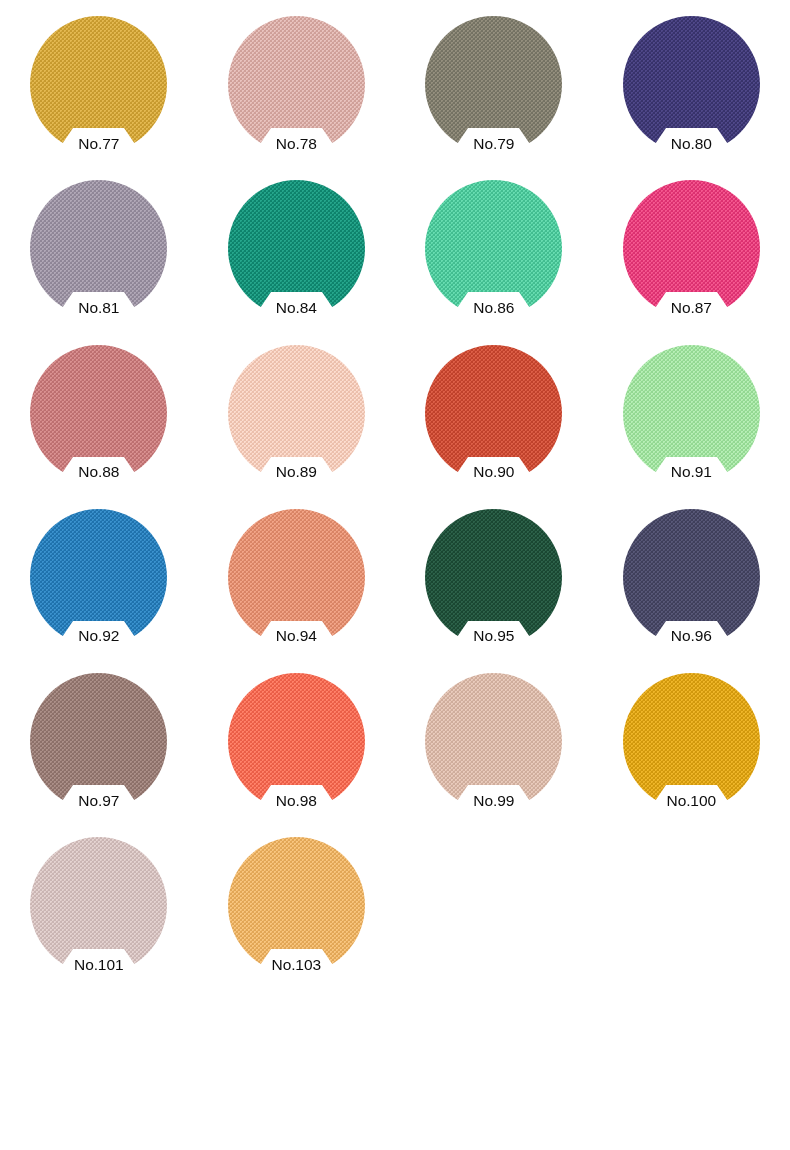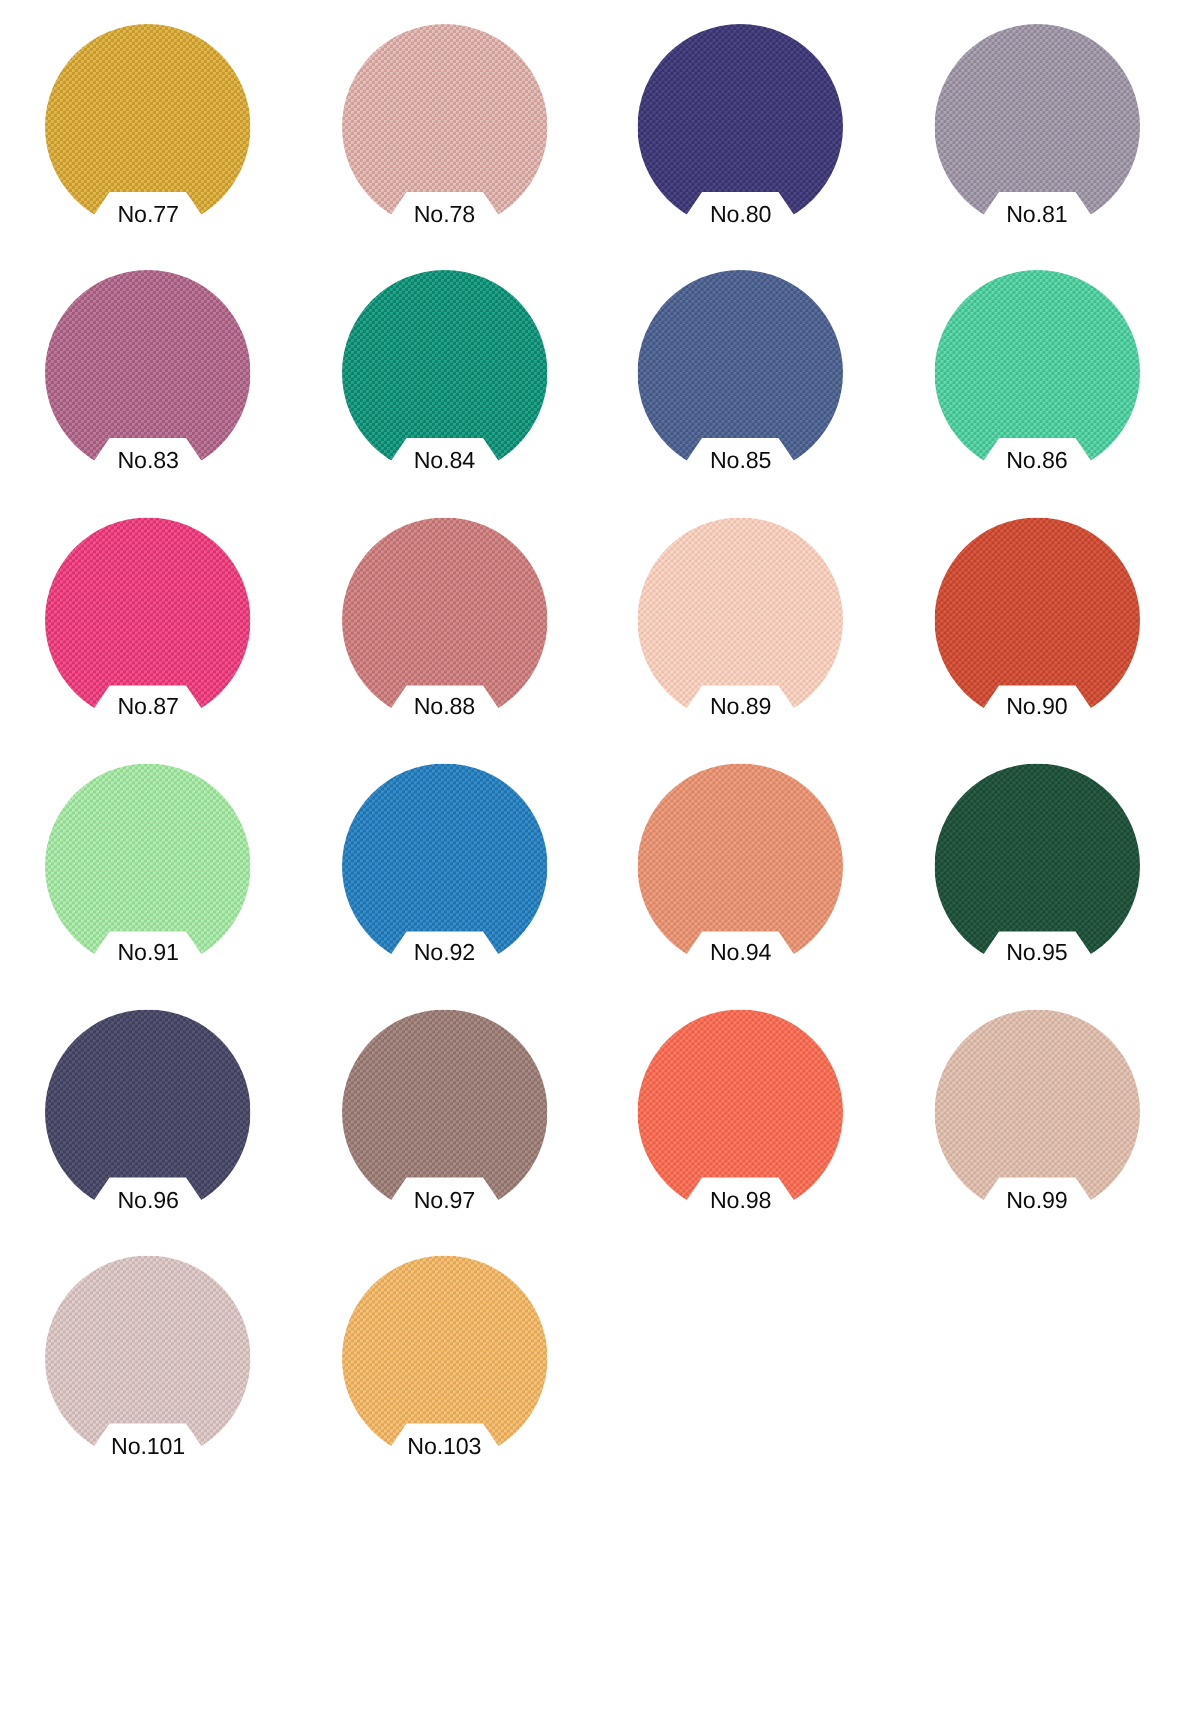--- a/index.html
+++ b/index.html
@@ -117,20 +117,46 @@
   </defs>
   <circle cx="68.5" cy="68.5" r="68.5" fill="url(#weave1)" clip-path="url(#clip1)"></circle>
 </svg>
         <div class="chip-label">No.78</div>
       </div>
     </div>
     <div class="swatch-cell">
       <div class="chip">
 <svg class="chip-svg" viewBox="0 0 137 137" xmlns="http://www.w3.org/2000/svg">
   <defs>
+    <pattern id="weave2" width="4" height="4" patternUnits="userSpaceOnUse">
+      <rect width="4" height="4" fill="#82806f"></rect>
+      <rect x="0" y="0" width="2" height="2" fill="#948f7e"></rect>
+      <rect x="2" y="2" width="2" height="2" fill="#948f7e"></rect>
+      <rect x="2" y="0" width="2" height="2" fill="#747263"></rect>
+      <rect x="0" y="2" width="2" height="2" fill="#747263"></rect>
+      <rect x="1" y="1" width="1" height="1" fill="#747263" opacity="0.55"></rect>
+      <rect x="3" y="3" width="1" height="1" fill="#747263" opacity="0.55"></rect>
+    </pattern>
+    <clipPath id="clip2">
+      <path d="M 0,0 H 137 V 137 H 111
+               L 94,112
+               H 43
+               L 26,137
+               H 0 Z"></path>
+    </clipPath>
+  </defs>
+  <circle cx="68.5" cy="68.5" r="68.5" fill="url(#weave2)" clip-path="url(#clip2)"></circle>
+</svg>
+        <div class="chip-label">No.79</div>
+      </div>
+    </div>
+    <div class="swatch-cell">
+      <div class="chip">
+<svg class="chip-svg" viewBox="0 0 137 137" xmlns="http://www.w3.org/2000/svg">
+  <defs>
     <pattern id="weave3" width="4" height="4" patternUnits="userSpaceOnUse">
       <rect width="4" height="4" fill="#423c78"></rect>
       <rect x="0" y="0" width="2" height="2" fill="#4f4889"></rect>
       <rect x="2" y="2" width="2" height="2" fill="#4f4889"></rect>
       <rect x="2" y="0" width="2" height="2" fill="#37326a"></rect>
       <rect x="0" y="2" width="2" height="2" fill="#37326a"></rect>
       <rect x="1" y="1" width="1" height="1" fill="#37326a" opacity="0.55"></rect>
       <rect x="3" y="3" width="1" height="1" fill="#37326a" opacity="0.55"></rect>
     </pattern>
     <clipPath id="clip3">
@@ -169,46 +195,20 @@
   </defs>
   <circle cx="68.5" cy="68.5" r="68.5" fill="url(#weave4)" clip-path="url(#clip4)"></circle>
 </svg>
         <div class="chip-label">No.81</div>
       </div>
     </div>
     <div class="swatch-cell">
       <div class="chip">
 <svg class="chip-svg" viewBox="0 0 137 137" xmlns="http://www.w3.org/2000/svg">
   <defs>
-    <pattern id="weave6" width="4" height="4" patternUnits="userSpaceOnUse">
-      <rect width="4" height="4" fill="#b0698c"></rect>
-      <rect x="0" y="0" width="2" height="2" fill="#bf7b9c"></rect>
-      <rect x="2" y="2" width="2" height="2" fill="#bf7b9c"></rect>
-      <rect x="2" y="0" width="2" height="2" fill="#a05b7d"></rect>
-      <rect x="0" y="2" width="2" height="2" fill="#a05b7d"></rect>
-      <rect x="1" y="1" width="1" height="1" fill="#a05b7d" opacity="0.55"></rect>
-      <rect x="3" y="3" width="1" height="1" fill="#a05b7d" opacity="0.55"></rect>
-    </pattern>
-    <clipPath id="clip6">
-      <path d="M 0,0 H 137 V 137 H 111
-               L 94,112
-               H 43
-               L 26,137
-               H 0 Z"></path>
-    </clipPath>
-  </defs>
-  <circle cx="68.5" cy="68.5" r="68.5" fill="url(#weave6)" clip-path="url(#clip6)"></circle>
-</svg>
-        <div class="chip-label">No.83</div>
-      </div>
-    </div>
-    <div class="swatch-cell">
-      <div class="chip">
-<svg class="chip-svg" viewBox="0 0 137 137" xmlns="http://www.w3.org/2000/svg">
-  <defs>
     <pattern id="weave7" width="4" height="4" patternUnits="userSpaceOnUse">
       <rect width="4" height="4" fill="#15947b"></rect>
       <rect x="0" y="0" width="2" height="2" fill="#25a58b"></rect>
       <rect x="2" y="2" width="2" height="2" fill="#25a58b"></rect>
       <rect x="2" y="0" width="2" height="2" fill="#0e836c"></rect>
       <rect x="0" y="2" width="2" height="2" fill="#0e836c"></rect>
       <rect x="1" y="1" width="1" height="1" fill="#0e836c" opacity="0.55"></rect>
       <rect x="3" y="3" width="1" height="1" fill="#0e836c" opacity="0.55"></rect>
     </pattern>
     <clipPath id="clip7">
@@ -221,46 +221,20 @@
   </defs>
   <circle cx="68.5" cy="68.5" r="68.5" fill="url(#weave7)" clip-path="url(#clip7)"></circle>
 </svg>
         <div class="chip-label">No.84</div>
       </div>
     </div>
     <div class="swatch-cell">
       <div class="chip">
 <svg class="chip-svg" viewBox="0 0 137 137" xmlns="http://www.w3.org/2000/svg">
   <defs>
-    <pattern id="weave8" width="4" height="4" patternUnits="userSpaceOnUse">
-      <rect width="4" height="4" fill="#4f6390"></rect>
-      <rect x="0" y="0" width="2" height="2" fill="#5e729f"></rect>
-      <rect x="2" y="2" width="2" height="2" fill="#5e729f"></rect>
-      <rect x="2" y="0" width="2" height="2" fill="#445682"></rect>
-      <rect x="0" y="2" width="2" height="2" fill="#445682"></rect>
-      <rect x="1" y="1" width="1" height="1" fill="#445682" opacity="0.55"></rect>
-      <rect x="3" y="3" width="1" height="1" fill="#445682" opacity="0.55"></rect>
-    </pattern>
-    <clipPath id="clip8">
-      <path d="M 0,0 H 137 V 137 H 111
-               L 94,112
-               H 43
-               L 26,137
-               H 0 Z"></path>
-    </clipPath>
-  </defs>
-  <circle cx="68.5" cy="68.5" r="68.5" fill="url(#weave8)" clip-path="url(#clip8)"></circle>
-</svg>
-        <div class="chip-label">No.85</div>
-      </div>
-    </div>
-    <div class="swatch-cell">
-      <div class="chip">
-<svg class="chip-svg" viewBox="0 0 137 137" xmlns="http://www.w3.org/2000/svg">
-  <defs>
     <pattern id="weave9" width="4" height="4" patternUnits="userSpaceOnUse">
       <rect width="4" height="4" fill="#51ce9f"></rect>
       <rect x="0" y="0" width="2" height="2" fill="#66dcb0"></rect>
       <rect x="2" y="2" width="2" height="2" fill="#66dcb0"></rect>
       <rect x="2" y="0" width="2" height="2" fill="#42bd90"></rect>
       <rect x="0" y="2" width="2" height="2" fill="#42bd90"></rect>
       <rect x="1" y="1" width="1" height="1" fill="#42bd90" opacity="0.55"></rect>
       <rect x="3" y="3" width="1" height="1" fill="#42bd90" opacity="0.55"></rect>
     </pattern>
     <clipPath id="clip9">
@@ -585,20 +559,46 @@
   </defs>
   <circle cx="68.5" cy="68.5" r="68.5" fill="url(#weave22)" clip-path="url(#clip22)"></circle>
 </svg>
         <div class="chip-label">No.99</div>
       </div>
     </div>
     <div class="swatch-cell">
       <div class="chip">
 <svg class="chip-svg" viewBox="0 0 137 137" xmlns="http://www.w3.org/2000/svg">
   <defs>
+    <pattern id="weave23" width="4" height="4" patternUnits="userSpaceOnUse">
+      <rect width="4" height="4" fill="#e3a613"></rect>
+      <rect x="0" y="0" width="2" height="2" fill="#efb629"></rect>
+      <rect x="2" y="2" width="2" height="2" fill="#efb629"></rect>
+      <rect x="2" y="0" width="2" height="2" fill="#d1980c"></rect>
+      <rect x="0" y="2" width="2" height="2" fill="#d1980c"></rect>
+      <rect x="1" y="1" width="1" height="1" fill="#d1980c" opacity="0.55"></rect>
+      <rect x="3" y="3" width="1" height="1" fill="#d1980c" opacity="0.55"></rect>
+    </pattern>
+    <clipPath id="clip23">
+      <path d="M 0,0 H 137 V 137 H 111
+               L 94,112
+               H 43
+               L 26,137
+               H 0 Z"></path>
+    </clipPath>
+  </defs>
+  <circle cx="68.5" cy="68.5" r="68.5" fill="url(#weave23)" clip-path="url(#clip23)"></circle>
+</svg>
+        <div class="chip-label">No.100</div>
+      </div>
+    </div>
+    <div class="swatch-cell">
+      <div class="chip">
+<svg class="chip-svg" viewBox="0 0 137 137" xmlns="http://www.w3.org/2000/svg">
+  <defs>
     <pattern id="weave24" width="4" height="4" patternUnits="userSpaceOnUse">
       <rect width="4" height="4" fill="#d8c4c2"></rect>
       <rect x="0" y="0" width="2" height="2" fill="#e4d2d0"></rect>
       <rect x="2" y="2" width="2" height="2" fill="#e4d2d0"></rect>
       <rect x="2" y="0" width="2" height="2" fill="#cab5b3"></rect>
       <rect x="0" y="2" width="2" height="2" fill="#cab5b3"></rect>
       <rect x="1" y="1" width="1" height="1" fill="#cab5b3" opacity="0.55"></rect>
       <rect x="3" y="3" width="1" height="1" fill="#cab5b3" opacity="0.55"></rect>
     </pattern>
     <clipPath id="clip24">

